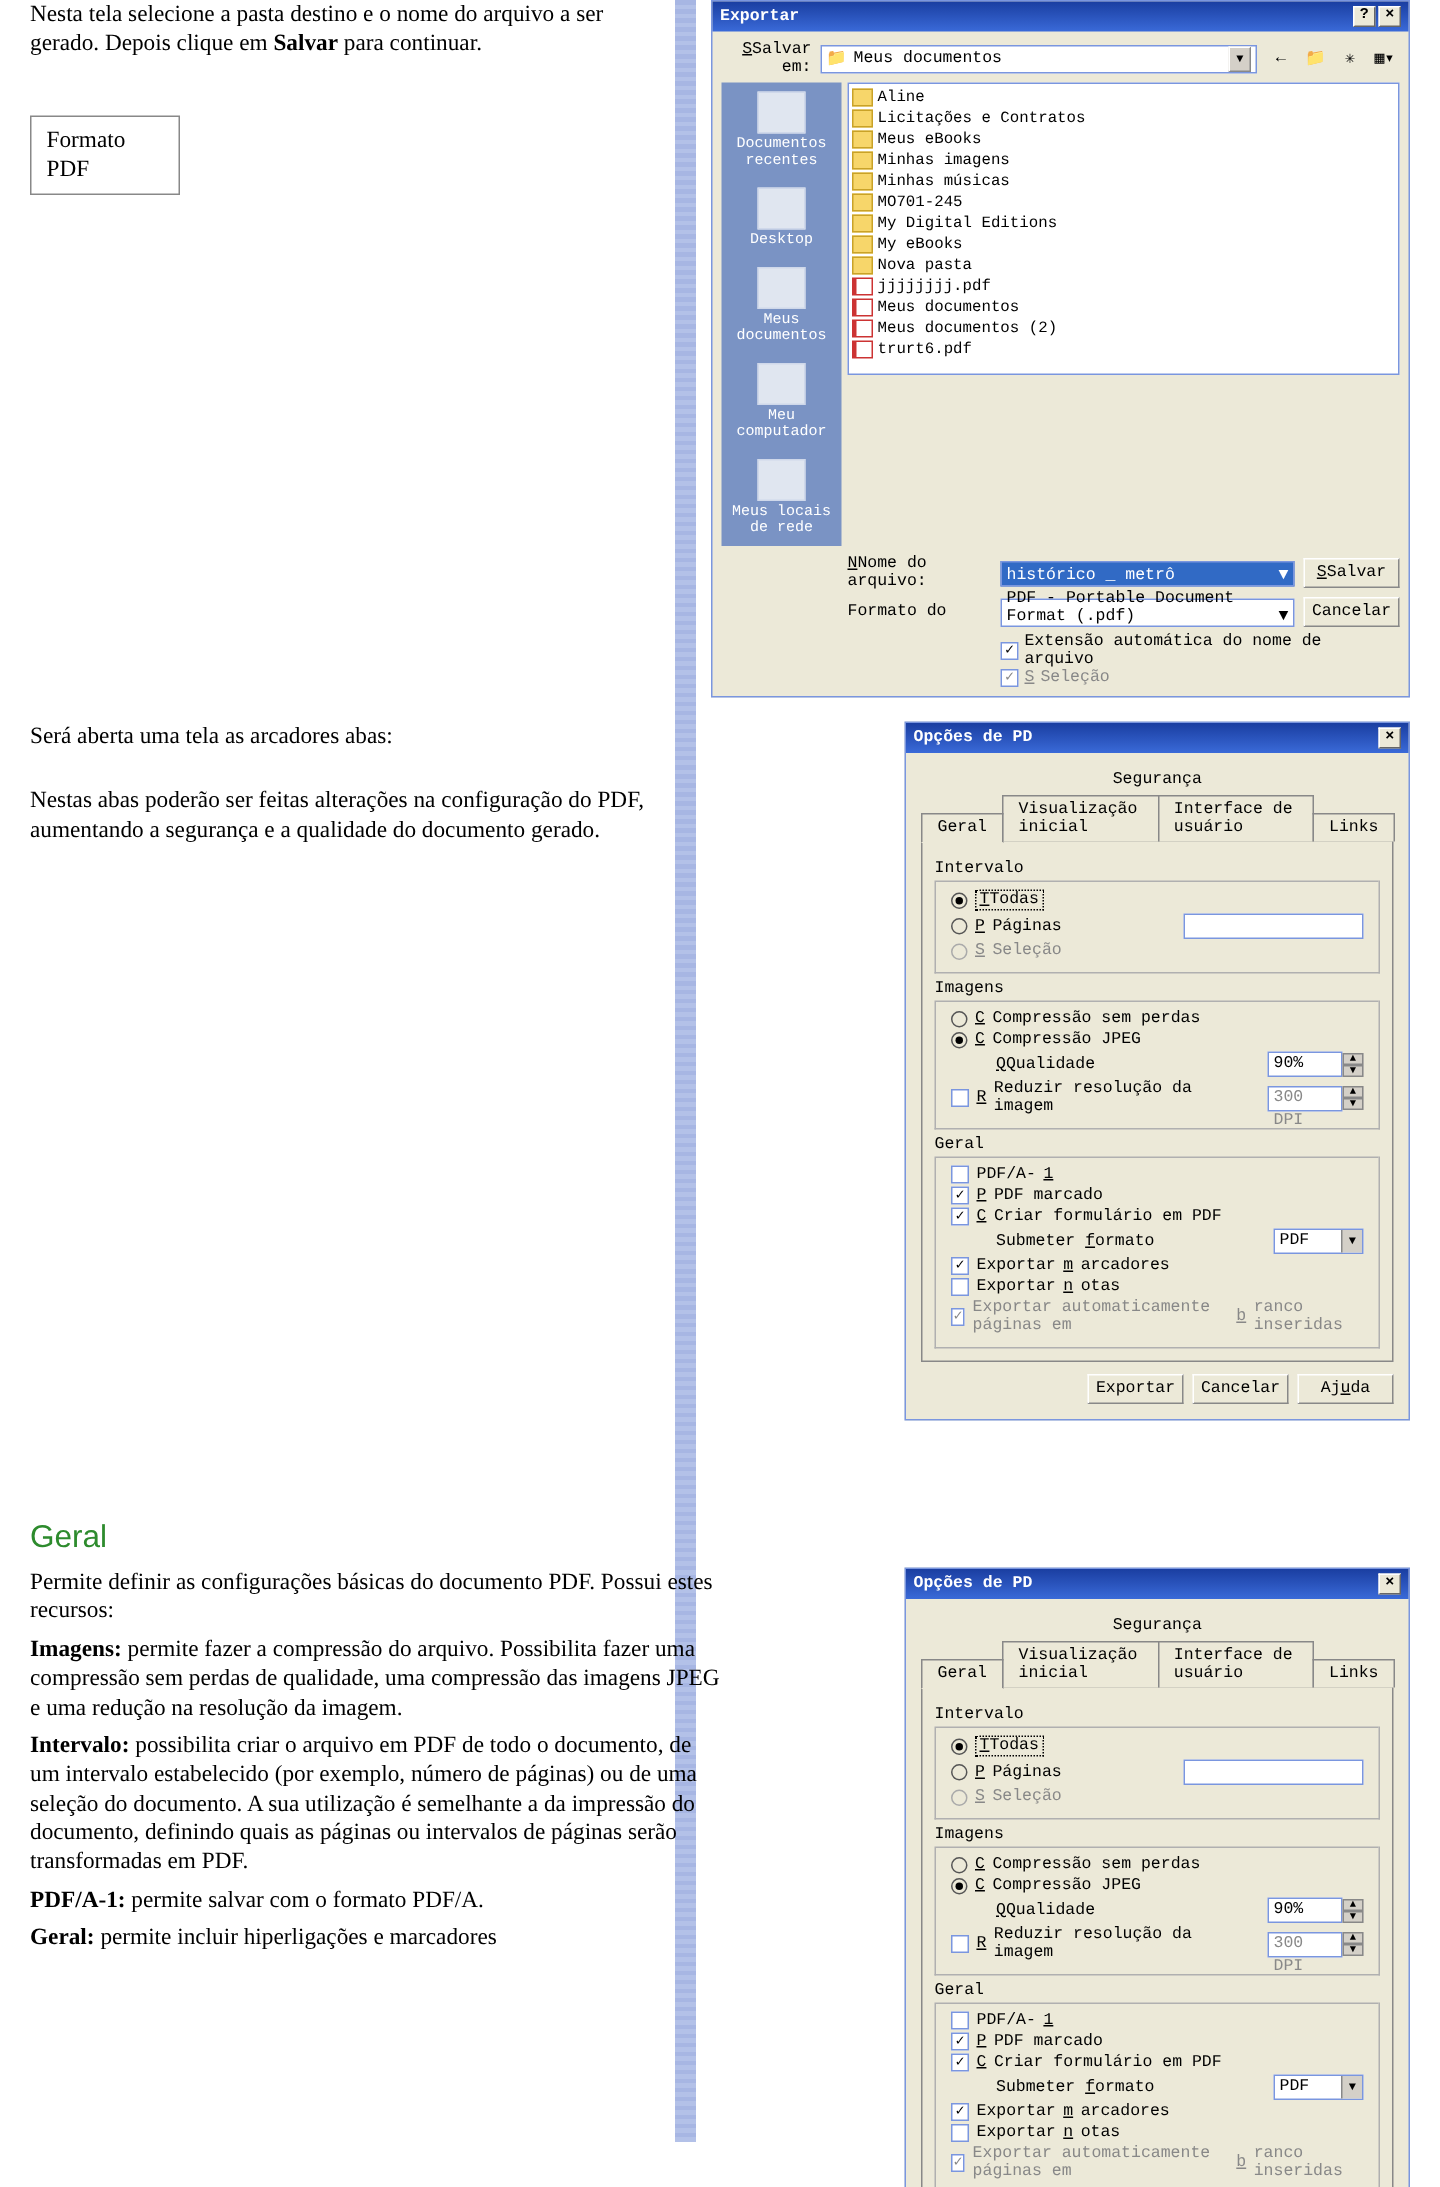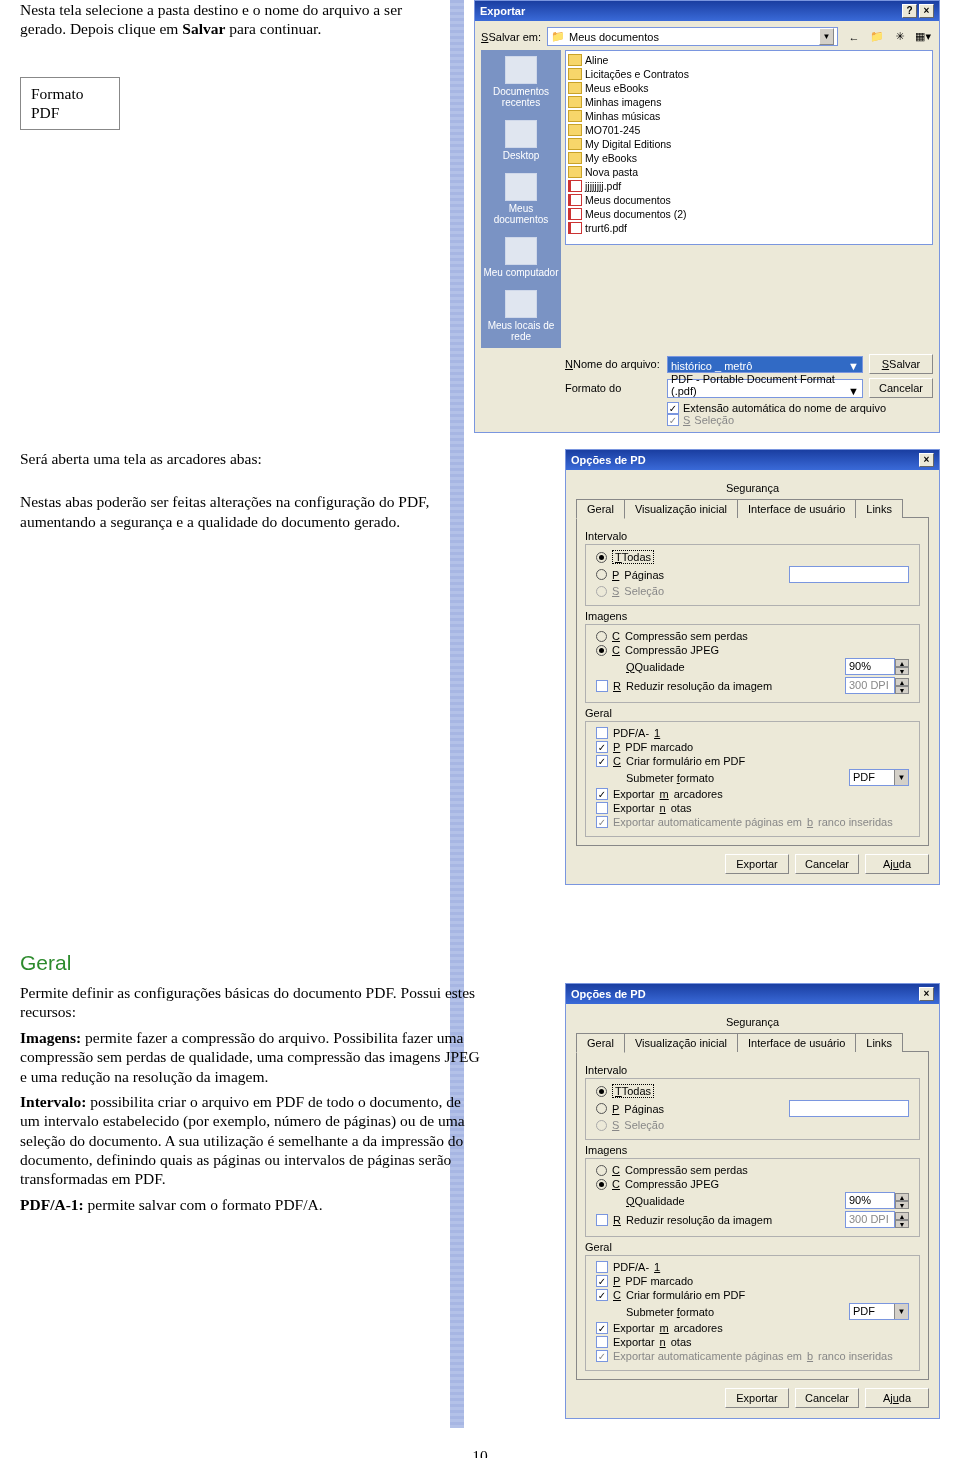--- a/index.html
+++ b/index.html
@@ -10,21 +10,21 @@
 .row{display:flex;gap:24px}
 .leftcol{flex:0 0 430px}
 .rightcol{flex:1}
 .para{font-size:15.5px;line-height:1.25;margin-bottom:6px}
 .bold{font-weight:bold}
 .greenlabel{color:#2d8b2d;font-size:21px;font-weight:normal;margin:26px 0 8px 0;font-family:Arial,sans-serif}
 .boxlabel{border:1px solid #888;padding:6px 40px 6px 10px;margin-top:38px;width:100px;font-size:15.5px;line-height:1.25}
 .gap{height:16px}
 
 
-.win{background:#ece9d8;border:1px solid #7a96df;font-family:Liberation Sans, sans-serif;font-size:11px;color:#000}
+.win{background:#ece9d8;border:1px solid #7a96df;font-family:Liberation Mono, monospace;font-size:11px;color:#000}
 .titlebar{background:linear-gradient(#1a3ea1,#3a6ad8);color:#fff;padding:3px 5px;display:flex;align-items:center;font-weight:bold;font-size:11px}
 .titlebar .tspan{flex:1}
 .titlebar .tbtn{width:15px;height:14px;background:#ece9d8;border:1px solid #fff;border-right-color:#666;border-bottom-color:#666;margin-left:2px;font-size:10px;line-height:12px;text-align:center;color:#000}
 
 
 .exp-body{padding:6px}
 .exp-toprow{display:flex;align-items:center;gap:6px;margin-bottom:4px}
 .exp-label{width:60px;text-align:right}
 .exp-label u{text-decoration:underline}
 .combo{flex:1;display:flex;align-items:center;border:1px solid #7a96df;background:#fff;height:19px;padding:0 3px}
@@ -47,21 +47,21 @@
 .brow label{width:96px}
 .txt{flex:1;border:1px solid #7a96df;background:#fff;height:19px;padding:0 3px;display:flex;align-items:flex-end}
 .txt.sel{background:#316ac5;color:#fff}
 .btn{width:64px;height:20px;background:#ece9d8;border:1px solid #fff;border-right-color:#888;border-bottom-color:#888;font-size:11px;text-align:center;line-height:18px}
 .chk{display:flex;align-items:center;gap:4px;margin-left:102px;font-size:11px}
 .cbox{width:12px;height:12px;border:1px solid #7a96df;background:#fff;display:inline-flex;align-items:center;justify-content:center;font-size:10px}
 .chk.gray{color:#888}
 .chk.gray .cbox{color:#888}
 
 
-.opt{width:375px}
+.opt{width:337px}
 .opt-body{padding:8px 10px 10px 10px}
 .tabtop{text-align:center;padding:4px 0;font-size:11px}
 .tabs{display:flex;align-items:flex-end}
 .tab{border:1px solid #888;border-bottom:none;padding:3px 10px;background:#ece9d8;font-size:11px;margin-right:-1px}
 .tab.act{background:#ece9d8;position:relative;top:1px;border-bottom:1px solid #ece9d8}
 .tabcontent{border:1px solid #888;padding:8px 8px 4px 8px;background:#ece9d8;margin-top:-1px}
 .fieldset-lbl{font-size:11px;margin:4px 0 2px 0}
 .fgroup{border:1px solid #b0b0b0;border-top:none;padding:4px 10px 6px 10px;margin:0 0 4px 0;position:relative}
 .fgroup::before{content:"";position:absolute;top:0;left:0;right:0;border-top:1px solid #b0b0b0}
 .radio{display:flex;align-items:center;gap:5px;font-size:11px;margin:2px 0}
@@ -336,20 +336,21 @@
 
 <div style="height:40px"></div>
 
 <h2 class="greenlabel">Geral</h2>
 <div class="row">
   <div class="leftcol" style="flex:0 0 460px">
     <p class="para">Permite definir as configurações básicas do documento PDF. Possui estes recursos:</p>
     <p class="para"><span class="bold">Imagens:</span><span> permite fazer a compressão do arquivo. Possibilita fazer uma compressão sem perdas de qualidade, uma compressão das imagens JPEG e uma redução na resolução da imagem.</span></p>
     <p class="para"><span class="bold">Intervalo:</span><span> possibilita criar o arquivo em PDF de todo o documento, de um intervalo estabelecido (por exemplo, número de páginas) ou de uma seleção do documento. A sua utilização é semelhante a da impressão do documento, definindo quais as páginas ou intervalos de páginas serão transformadas em PDF.</span></p>
     <p class="para"><span class="bold">PDF/A-1:</span><span> permite salvar com o formato PDF/A.</span></p>
+    <p class="para"><span class="bold">Geral:</span><span> permite incluir hiperligações e marcadores</span></p>
   </div>
   <div class="rightcol" style="display:flex;justify-content:flex-end">
 
     <div class="win opt">
       <div class="titlebar">
               <span class="tspan">Opções de PD</span>
               <span class="tbtn">×</span>
             </div>
       <div class="opt-body">
         <div class="tabtop">Segurança</div>

